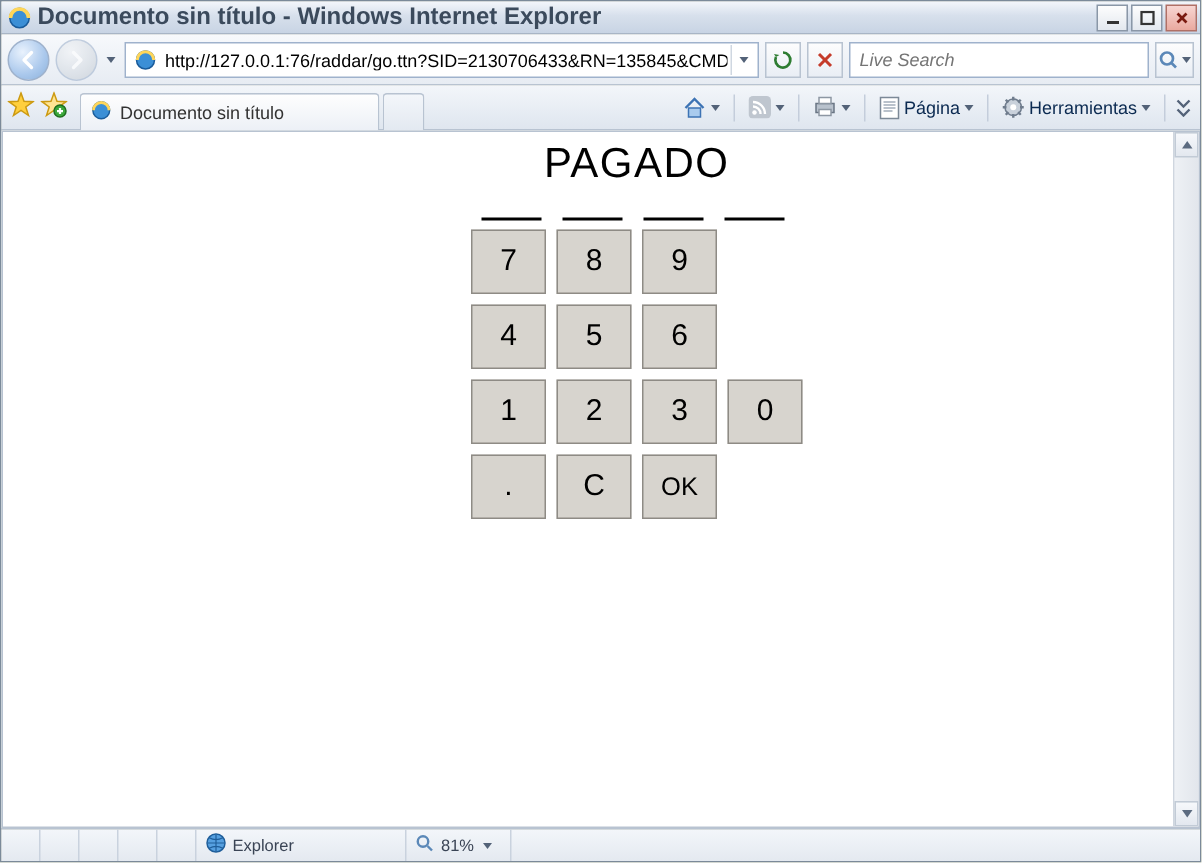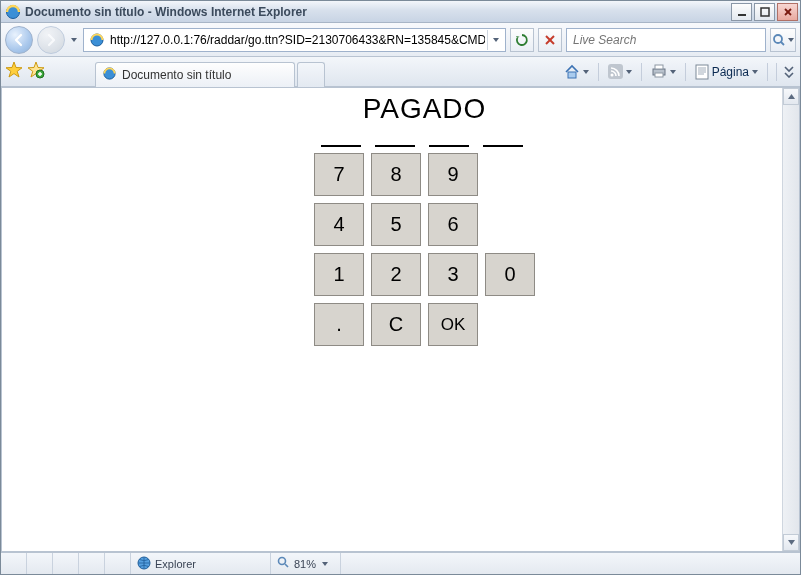--- a/index.html
+++ b/index.html
@@ -33,21 +33,21 @@
   .ie-logo {
     width: 16px; height: 16px;
     margin-right: 4px;
     display:flex; align-items:center; justify-content:center;
   }
   .ie-logo svg { width:16px; height:16px; }
   .titlebar-text {
     flex: 1;
     color: #3b4a5c;
     font-weight: bold;
-    font-size: 12px;
+    font-size: 16px;
     white-space: nowrap;
     overflow: hidden;
   }
   .win-btns { display:flex; gap:0; }
   .win-btn {
     width: 21px; height: 18px;
     border: 1px solid #8a97a7;
     background: linear-gradient(#fdfdfd,#e3e8ef);
     margin-left: 2px;
     display:flex; align-items:center; justify-content:center;
@@ -158,21 +158,20 @@
     margin-top:5px;
     background:linear-gradient(#fefefe,#ecf0f6);
     border:1px solid #b8c3d1;
     border-bottom:none;
     border-radius:3px 3px 0 0;
     display:flex; align-items:center;
     padding:0 6px;
     gap:5px;
     font-size:12px;
     color:#333;
-    margin-left:42px;
   }
   .newtab {
     height:25px; width:28px;
     margin-top:5px;
     margin-left:2px;
     background:linear-gradient(#f3f6fa,#e3e9f1);
     border:1px solid #b8c3d1;
     border-bottom:none;
     border-radius:3px 3px 0 0;
   }
@@ -463,20 +462,38 @@
             <rect x="1" y="1" width="12" height="14" fill="#fff" stroke="#7c8997"></rect>
             <line x1="3" y1="4" x2="11" y2="4" stroke="#a2adba"></line>
             <line x1="3" y1="6" x2="11" y2="6" stroke="#a2adba"></line>
             <line x1="3" y1="8" x2="11" y2="8" stroke="#a2adba"></line>
             <line x1="3" y1="10" x2="9" y2="10" stroke="#a2adba"></line>
           </svg>
         <span>Página</span>
         <div class="tri"></div>
       </div>
       <div class="cmd-sep"></div>
+      <div class="cmd-item">
+        <svg width="15" height="15" viewBox="0 0 15 15">
+            <circle cx="7.5" cy="7.5" r="5.5" fill="#c9d1db" stroke="#6f7c8d"></circle>
+            <circle cx="7.5" cy="7.5" r="2" fill="#fff"></circle>
+            <g stroke="#6f7c8d" stroke-width="1.6">
+              <line x1="7.5" y1="0.5" x2="7.5" y2="3"></line>
+              <line x1="7.5" y1="12" x2="7.5" y2="14.5"></line>
+              <line x1="0.5" y1="7.5" x2="3" y2="7.5"></line>
+              <line x1="12" y1="7.5" x2="14.5" y2="7.5"></line>
+              <line x1="2.5" y1="2.5" x2="4.3" y2="4.3"></line>
+              <line x1="10.7" y1="10.7" x2="12.5" y2="12.5"></line>
+              <line x1="12.5" y1="2.5" x2="10.7" y2="4.3"></line>
+              <line x1="4.3" y1="10.7" x2="2.5" y2="12.5"></line>
+            </g>
+          </svg>
+        <span>Herramientas</span>
+        <div class="tri"></div>
+      </div>
       <div class="cmd-sep"></div>
       <div class="cmd-item" style="padding:0 2px">
         <svg width="10" height="12" viewBox="0 0 10 12">
             <path d="M1 1 L5 5 L9 1" fill="none" stroke="#536278" stroke-width="1.6"></path>
             <path d="M1 7 L5 11 L9 7" fill="none" stroke="#536278" stroke-width="1.6"></path>
           </svg>
       </div>
     </div>
   </div>
 

